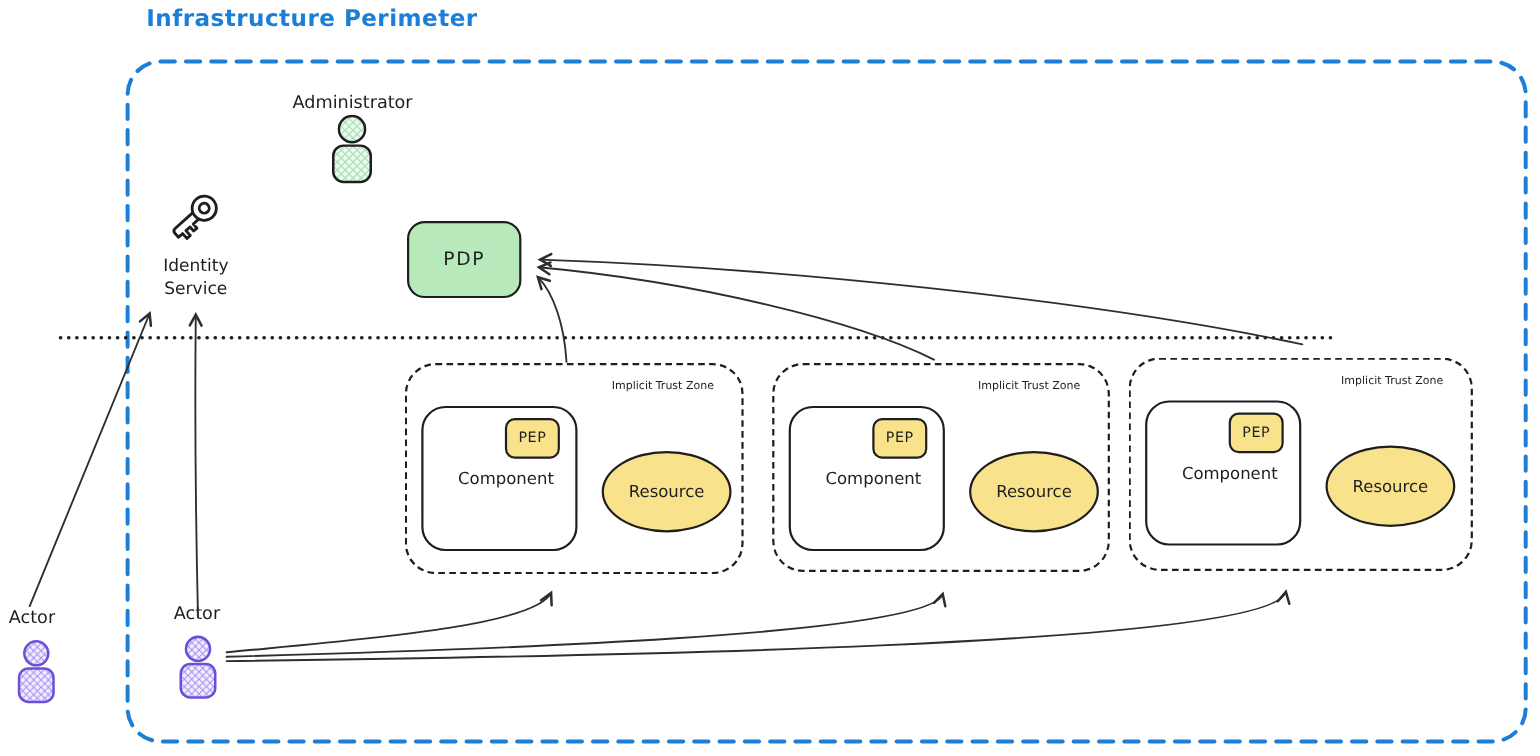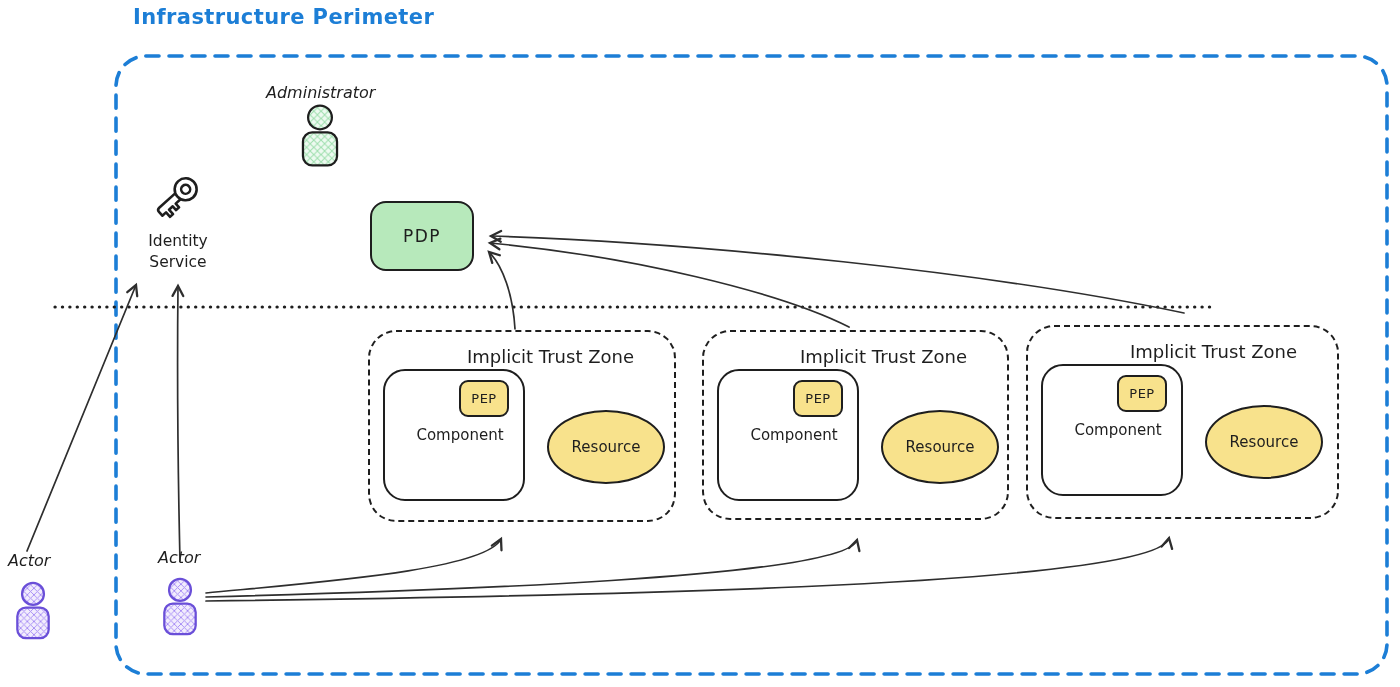--- a/index.html
+++ b/index.html
@@ -1,29 +1,29 @@
 <!DOCTYPE html>
 <html style="--blue: #1c7ed6; --ink: #1e1e1e; --arrow: #2e2e2e; --green_fill: #b7e9bb; --yellow_fill: #f8e28c; --purple: #6a4fd8; --hatch_green: #9fdfae; --hatch_green_bg: #eefaf1; --hatch_purple: #a78df5; --hatch_purple_bg: #f2edfd;"><head>
 <meta charset="utf-8">
 <style>
   html,body{margin:0;padding:0;background:#fff;}
   body{font-family:"DejaVu Sans","Liberation Sans",sans-serif;color:var(--ink,#1e1e1e);}
   #canvas{position:relative;width:1400px;height:687px;background:#fff;overflow:hidden;}
   .abs{position:absolute;}
   .title{left:133px;top:5px;font-size:21px;font-weight:bold;letter-spacing:.4px;color:var(--blue,#1c7ed6);}
-  .lbl{font-size:16px;white-space:nowrap;font-style:italic;}
+  .lbl{font-size:16px;white-space:nowrap;}
   .identity-label{left:128px;top:231px;width:100px;text-align:center;font-size:15.5px;line-height:21px;}
   .pdp{left:370px;top:201px;width:100px;height:66px;background:var(--green_fill,#b7e9bb);
        border:2.8px solid var(--ink,#1e1e1e);border-radius:16px;display:flex;align-items:center;
        justify-content:center;font-size:17px;letter-spacing:1.5px;}
   .zone{border:2px dashed var(--ink,#1e1e1e);border-radius:28px;background:transparent;}
   .z1{left:368px;top:330px;width:304px;height:188px;}
   .z2{left:702px;top:330px;width:303px;height:186px;}
   .z3{left:1026px;top:325px;width:309px;height:190px;}
-  .zone-label{position:absolute;top:14px;right:40px;font-size:18px;text-align:center;}
+  .zone-label{position:absolute;top:14px;right:25px;font-size:10px;text-align:center;}
   .component{position:absolute;left:13px;top:37px;width:126px;height:128px;background:#fff;
              border:2.6px solid var(--ink,#1e1e1e);border-radius:22px;display:flex;align-items:center;
              justify-content:center;font-size:15px;padding-left:12px;}
   .pep{position:absolute;top:9px;right:14px;width:46px;height:33px;background:var(--yellow_fill,#f8e28c);
        border:2.3px solid var(--ink,#1e1e1e);border-radius:9px;display:flex;align-items:center;
        justify-content:center;font-size:13px;letter-spacing:.5px;}
   .resource{position:absolute;left:177px;top:78px;width:114px;height:70px;background:var(--yellow_fill,#f8e28c);
             border:2.6px solid var(--ink,#1e1e1e);border-radius:50%;display:flex;align-items:center;
             justify-content:center;font-size:15px;}
   .overlay{position:absolute;left:0;top:0;width:1400px;height:687px;pointer-events:none;}

